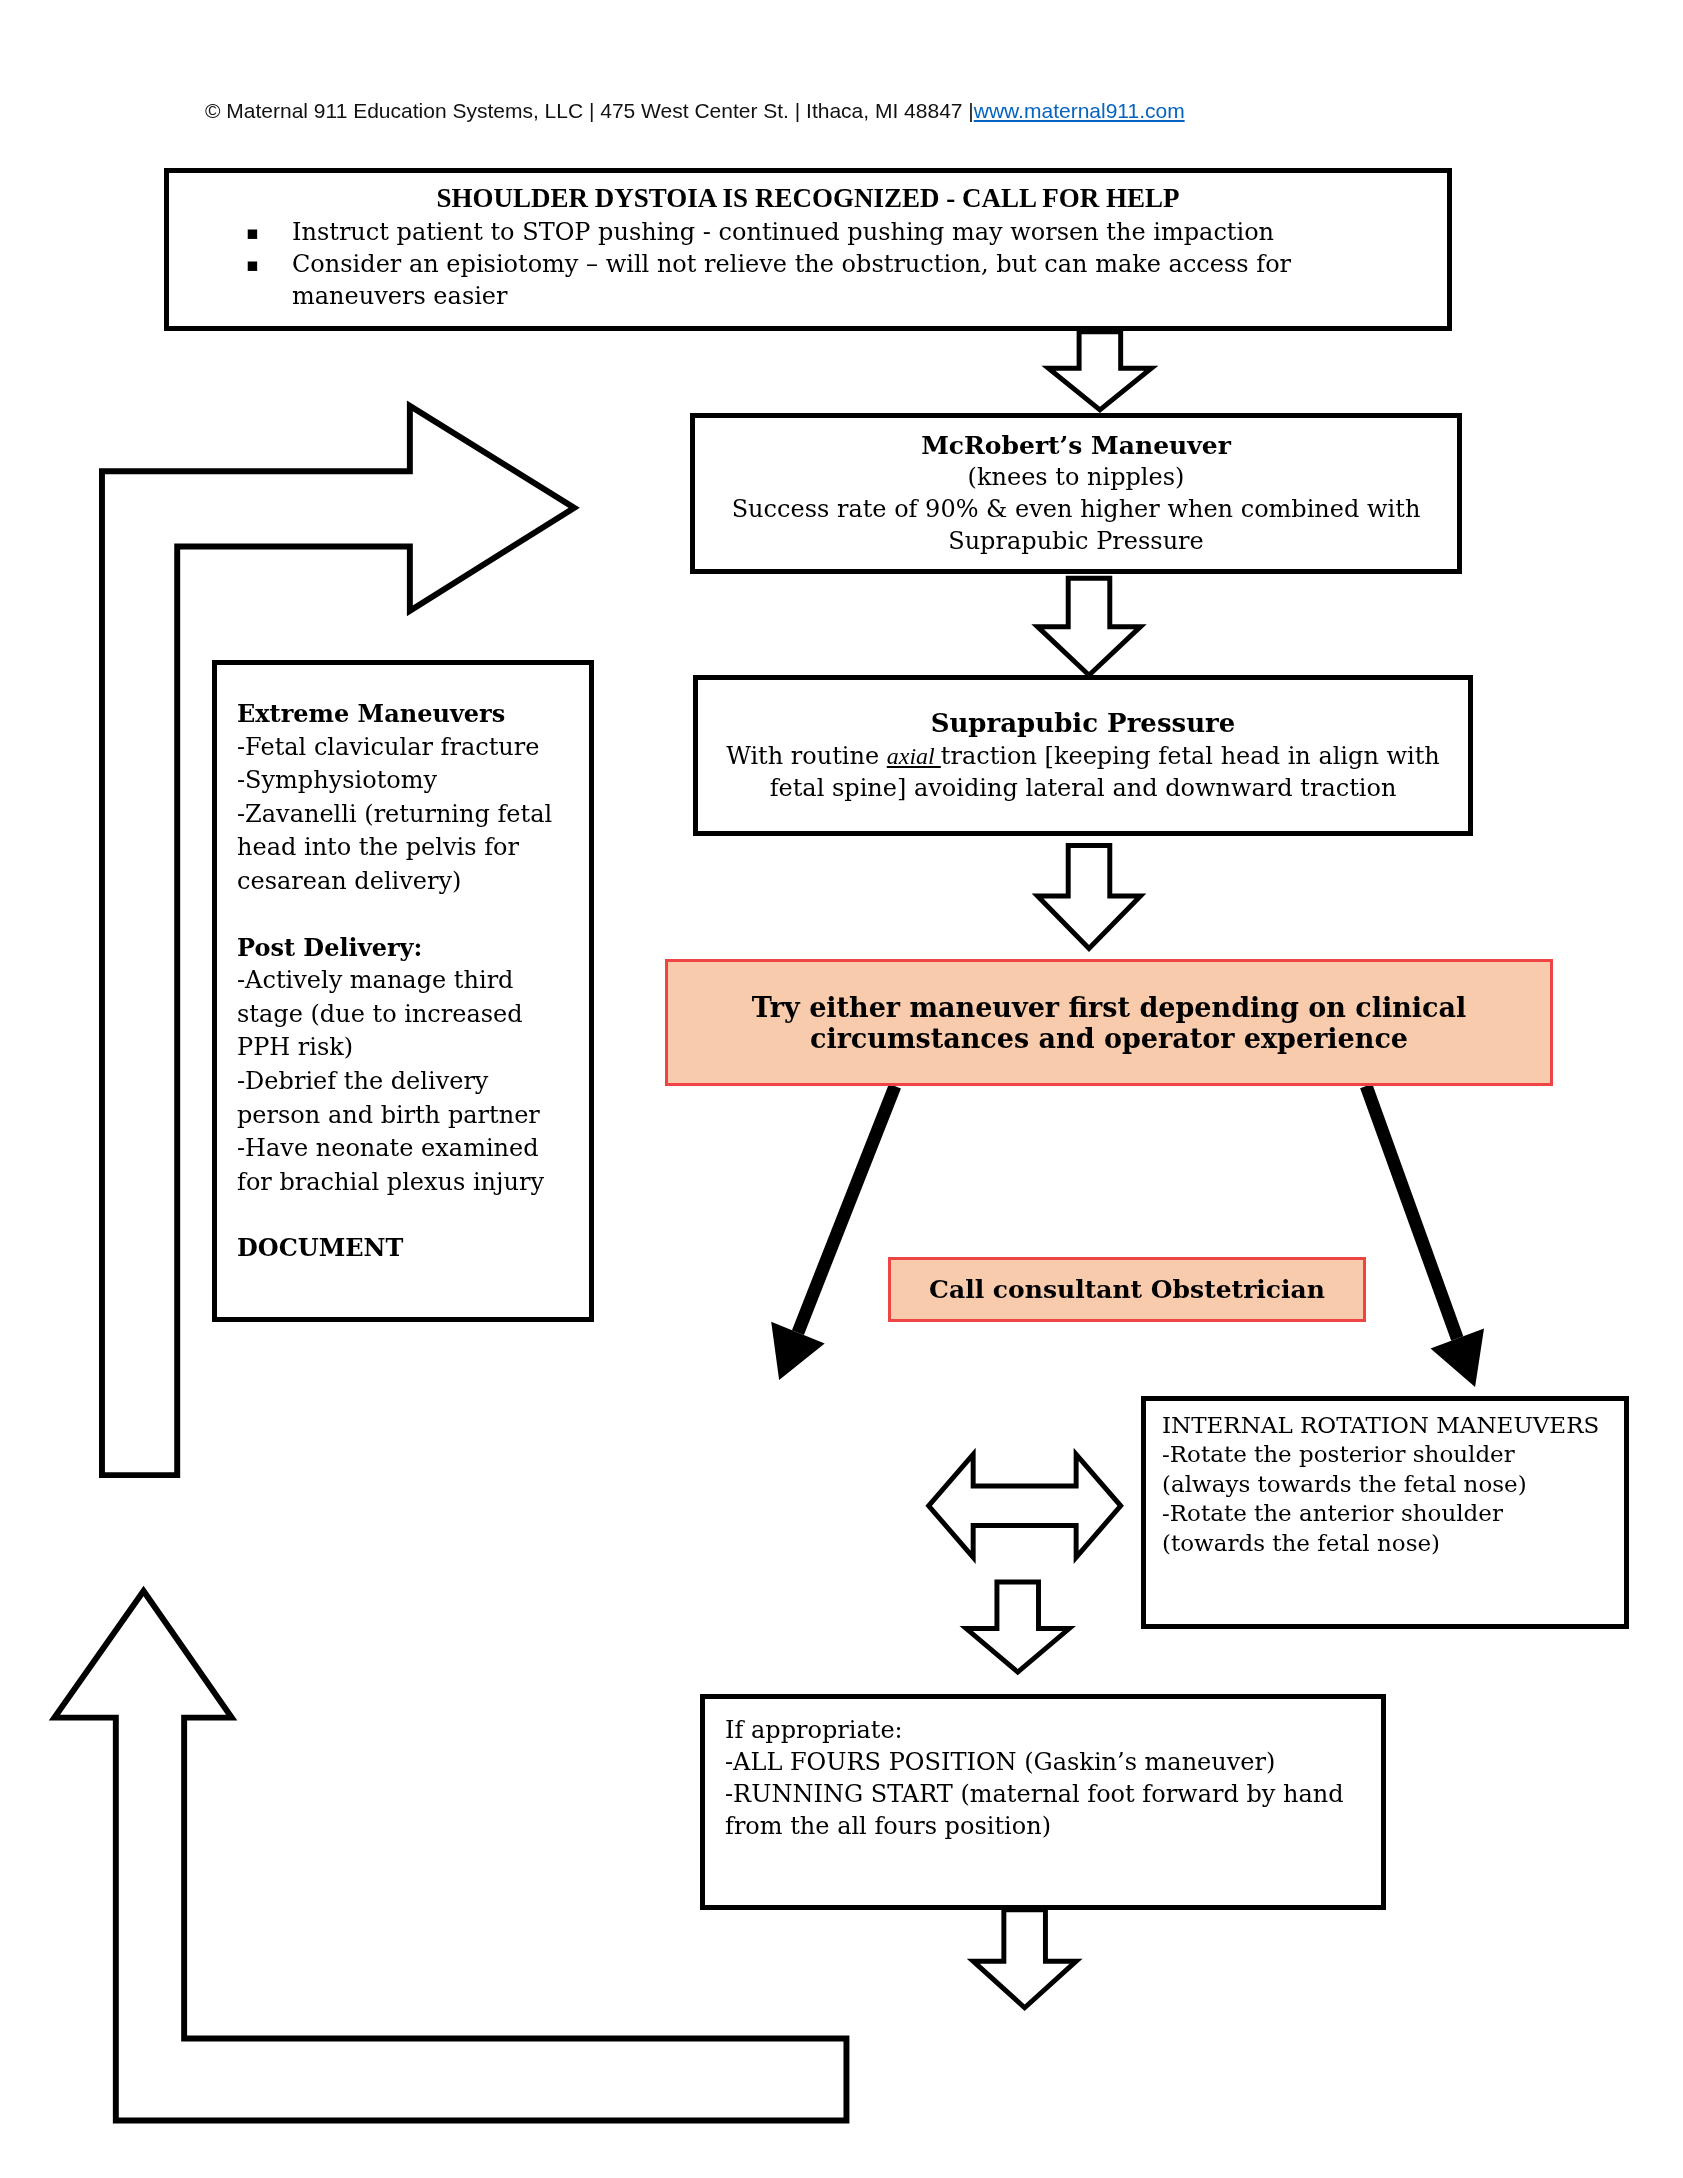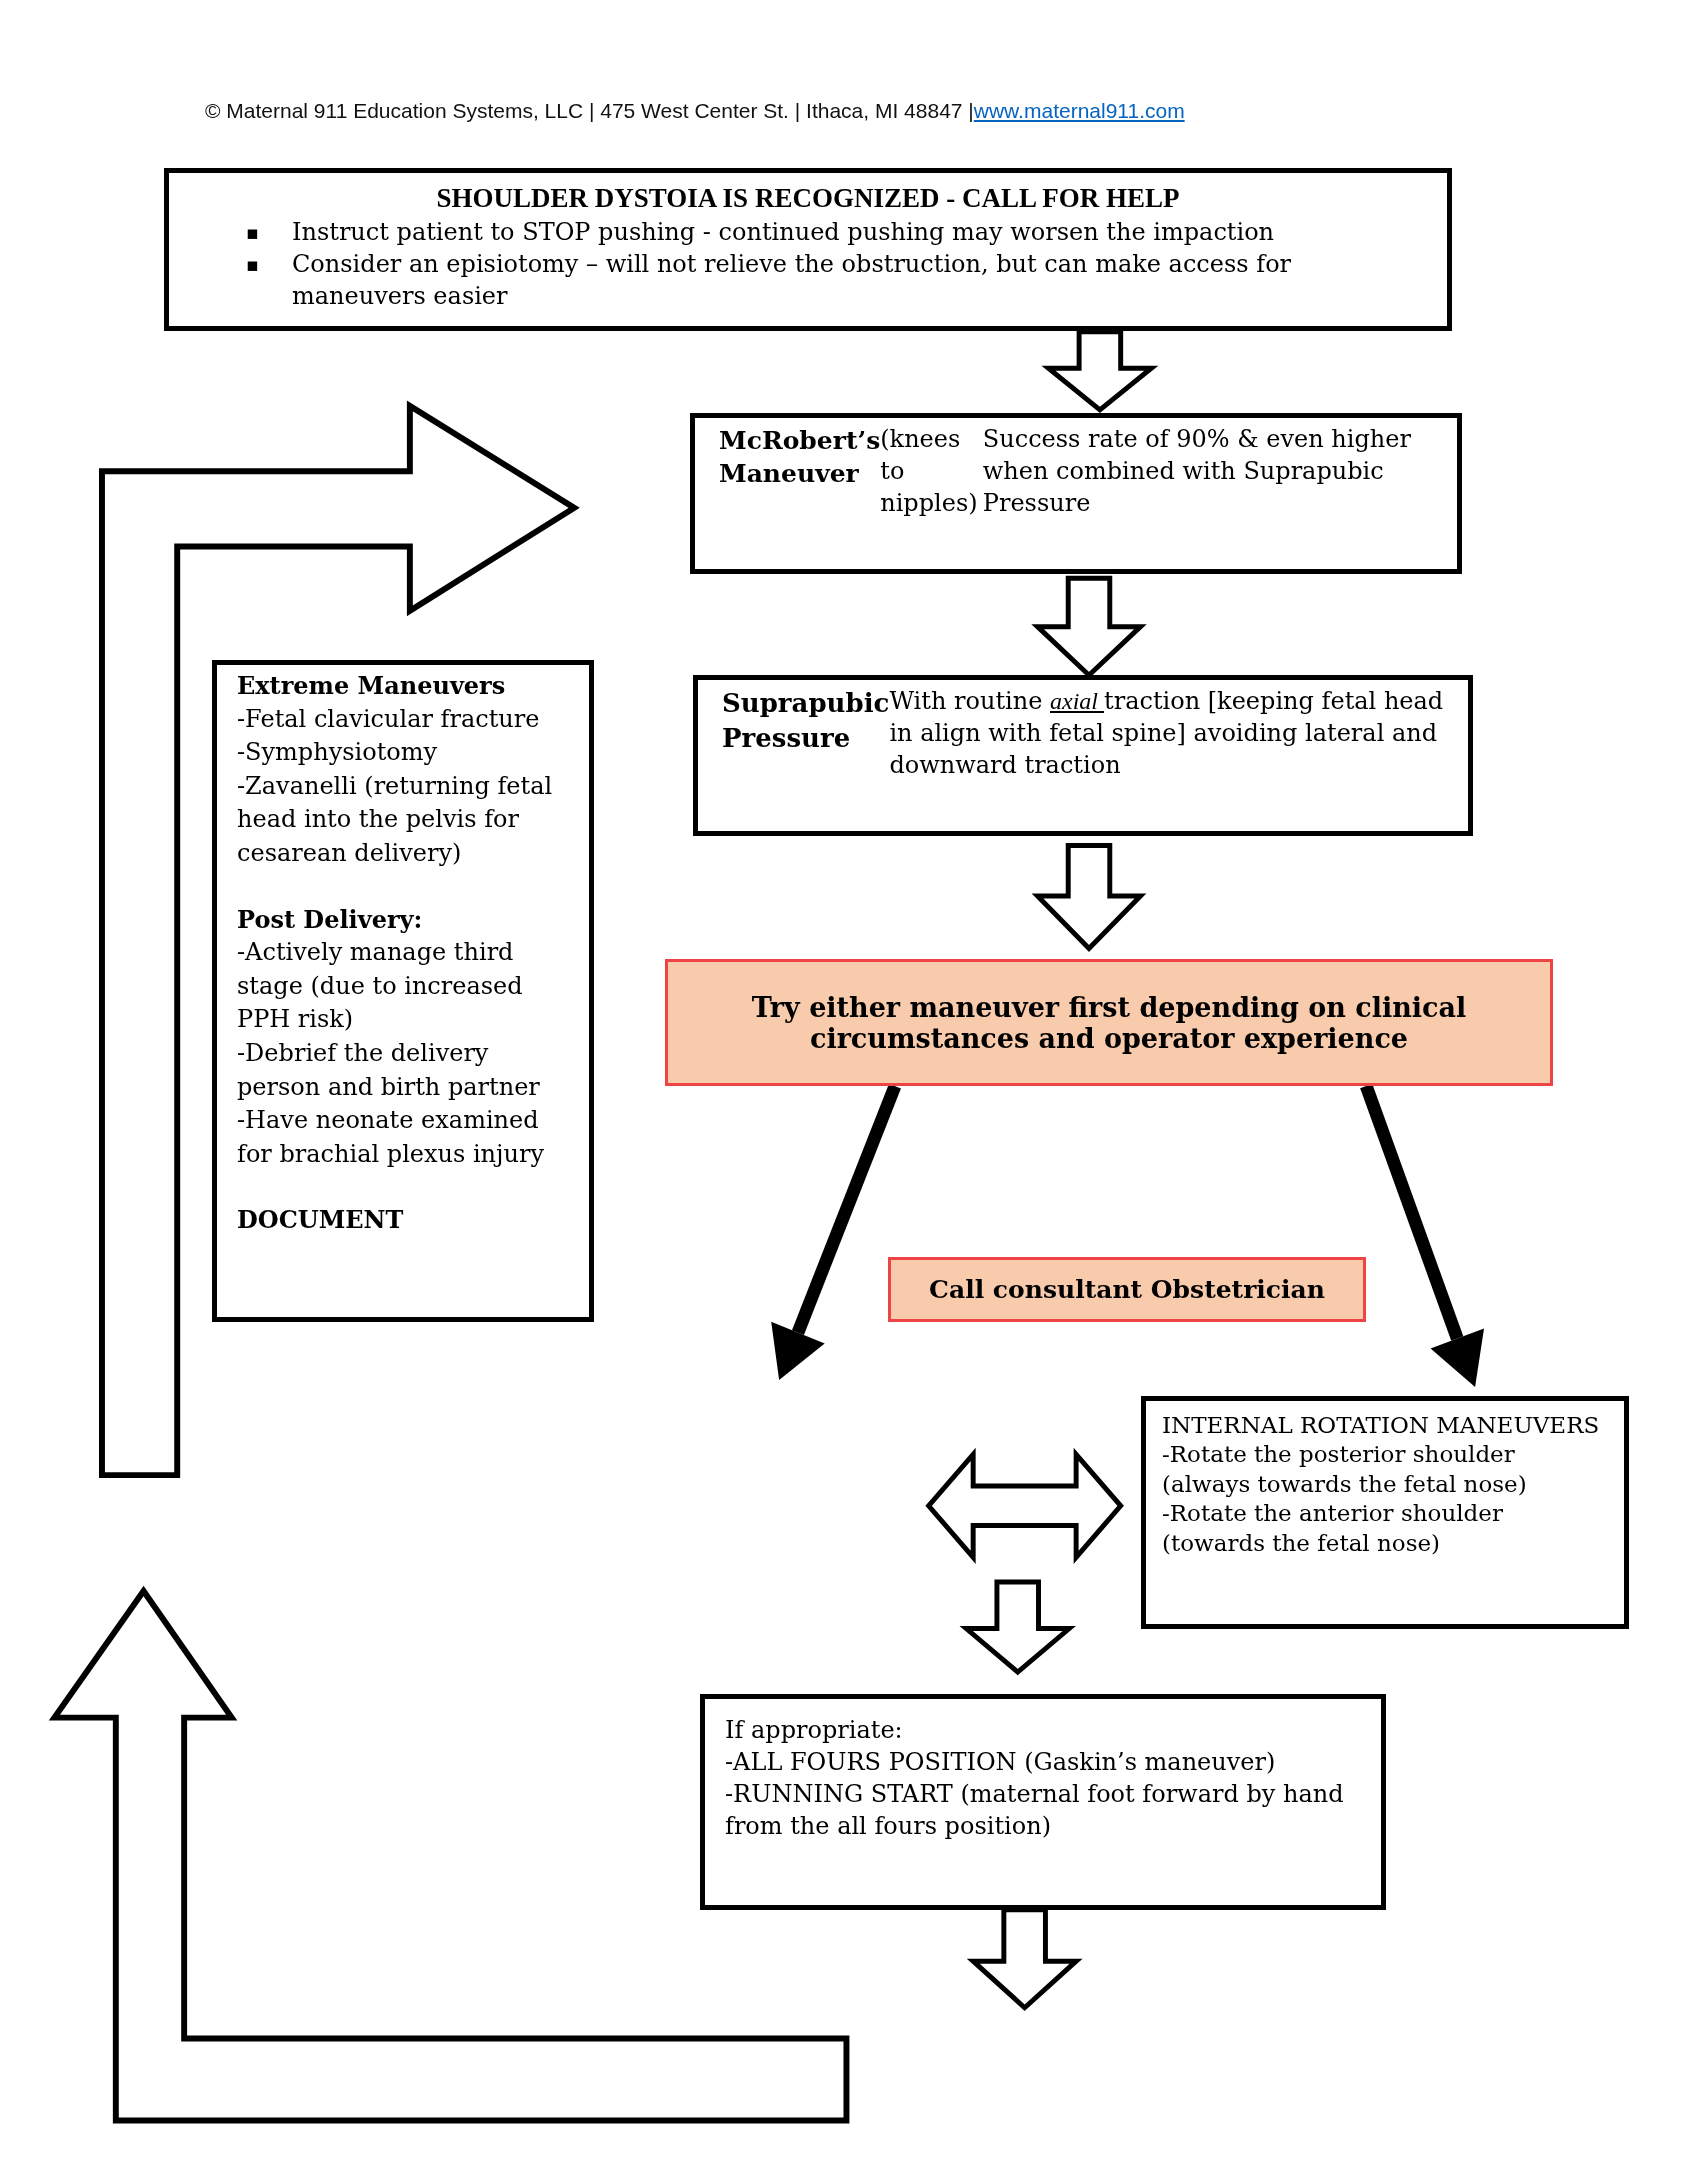--- a/index.html
+++ b/index.html
@@ -17,21 +17,21 @@
     position:absolute; left:205px; top:99px;
     font-family:"Liberation Sans", sans-serif; font-size:21px; color:#111;
     white-space:nowrap;
   }
   .header-line .site-link { color:#0563c1; text-decoration:underline; cursor:pointer; }
 
   .box {
     position:absolute; box-sizing:border-box; border:5px solid #000;
     background:#ffffff; font-size:24px; line-height:1.33;
   }
-  .centered { display:flex; justify-content:center; text-align:left; }
+  .centered { display:flex; flex-direction:column; justify-content:center; text-align:center; }
   .accent-box {
     position:absolute; box-sizing:border-box;
     background:#f8cbad; border:3px solid #ef4444;
     display:flex; flex-direction:column; justify-content:center; text-align:center;
     font-weight:bold;
   }
   .bold { font-weight:bold; }
   .box-title { font-weight:bold; }
   .bullet-row { display:flex; align-items:flex-start; padding-left:77px; padding-right:30px; }
   .bullet-marker { width:46px; flex:0 0 46px; font-size:19px; padding-top:3px; }
@@ -94,21 +94,21 @@
     <div class="box-title" style="font-size:26px;">Suprapubic Pressure</div>
     <div>
       <span>With routine </span><span class="axial">axial </span><span>traction [keeping fetal head in align with fetal spine] avoiding lateral and downward traction</span>
     </div>
   </div>
 
   <div class="accent-box" style="left:665px; top:959px; width:888px; height:127px; font-size:27px; padding:0 40px;">
     <div>Try either maneuver first depending on clinical circumstances and operator experience</div>
   </div>
 
-  <div class="box" style="left:212px; top:660px; width:382px; height:662px; padding:4px 20px; font-size:24px; line-height:1.4;">
+  <div class="box" style="left:212px; top:660px; width:382px; height:662px; padding:32px 20px; font-size:24px; line-height:1.4;">
     <div class="bold">Extreme Maneuvers</div>
     <div>-Fetal clavicular fracture</div>
     <div>-Symphysiotomy</div>
     <div>-Zavanelli (returning fetal head into the pelvis for cesarean delivery)</div>
     <div class="spacer"></div>
     <div class="bold">Post Delivery:</div>
     <div>-Actively manage third stage (due to increased PPH risk)</div>
     <div>-Debrief the delivery person and birth partner</div>
     <div>-Have neonate examined for brachial plexus injury</div>
     <div class="spacer"></div>

